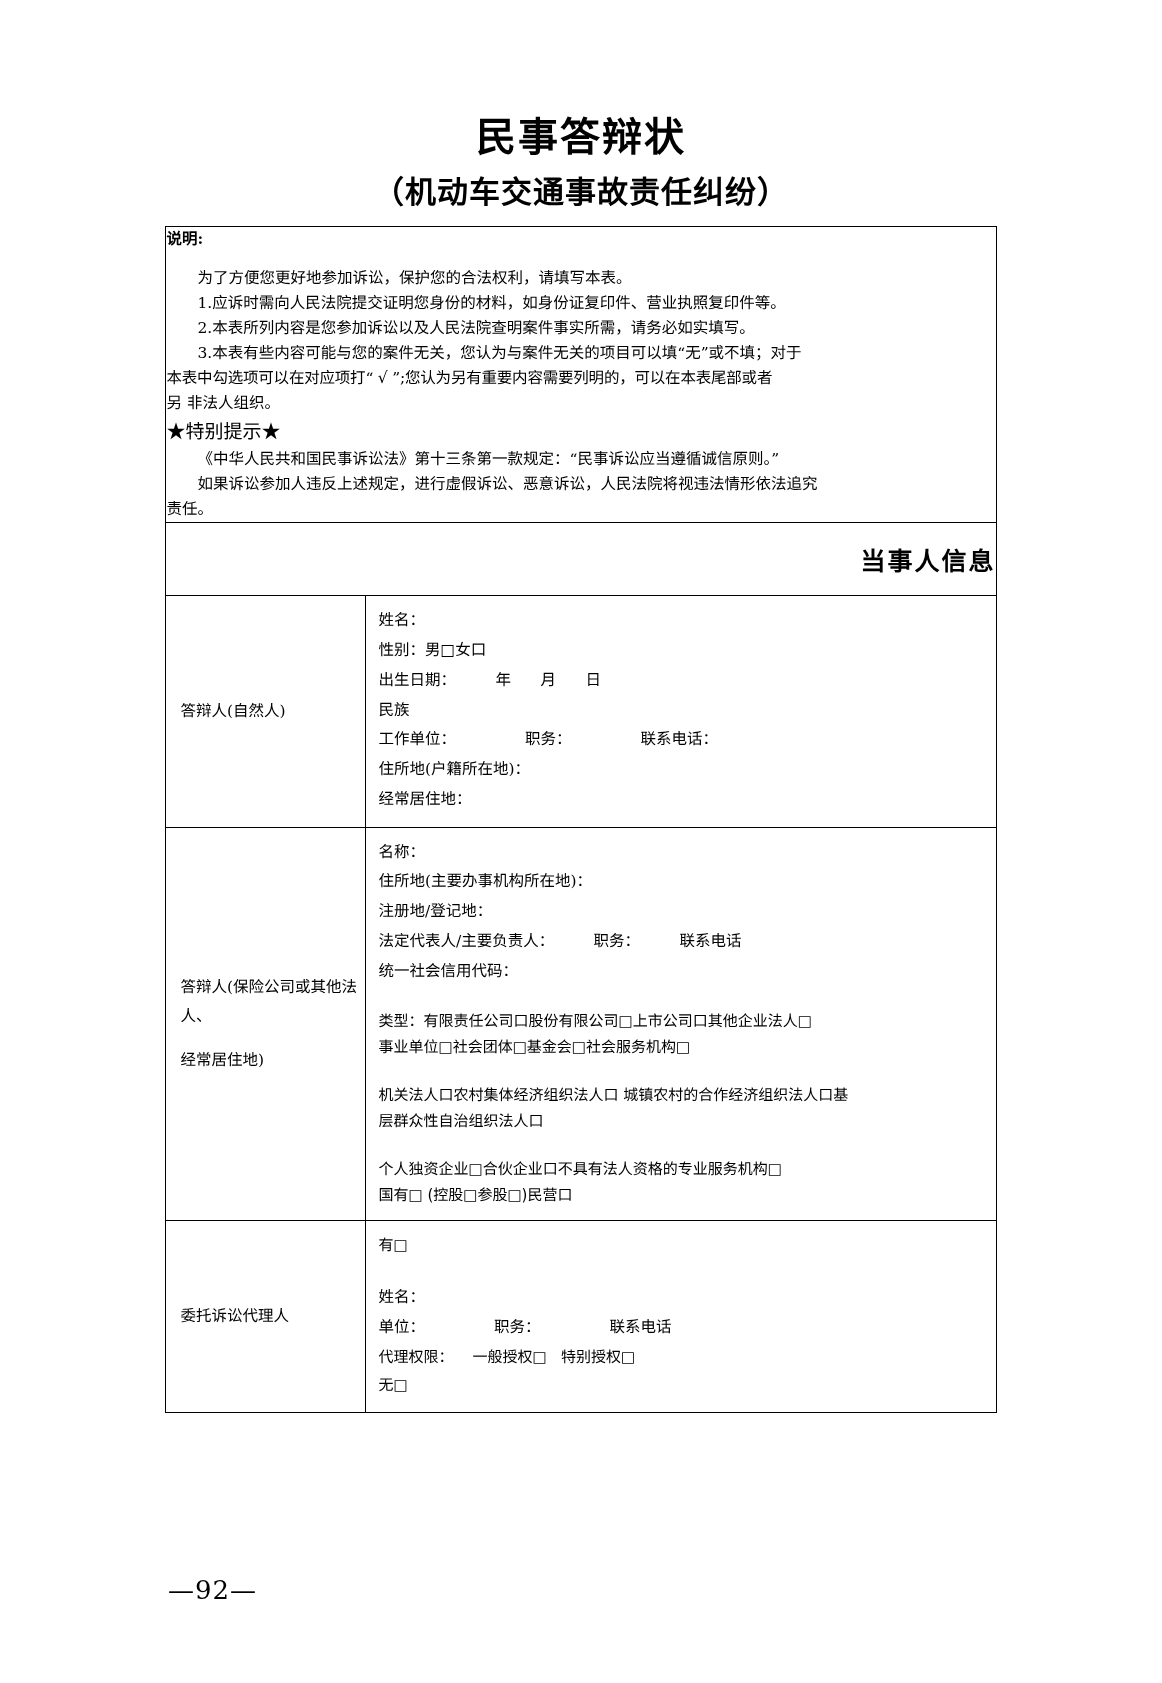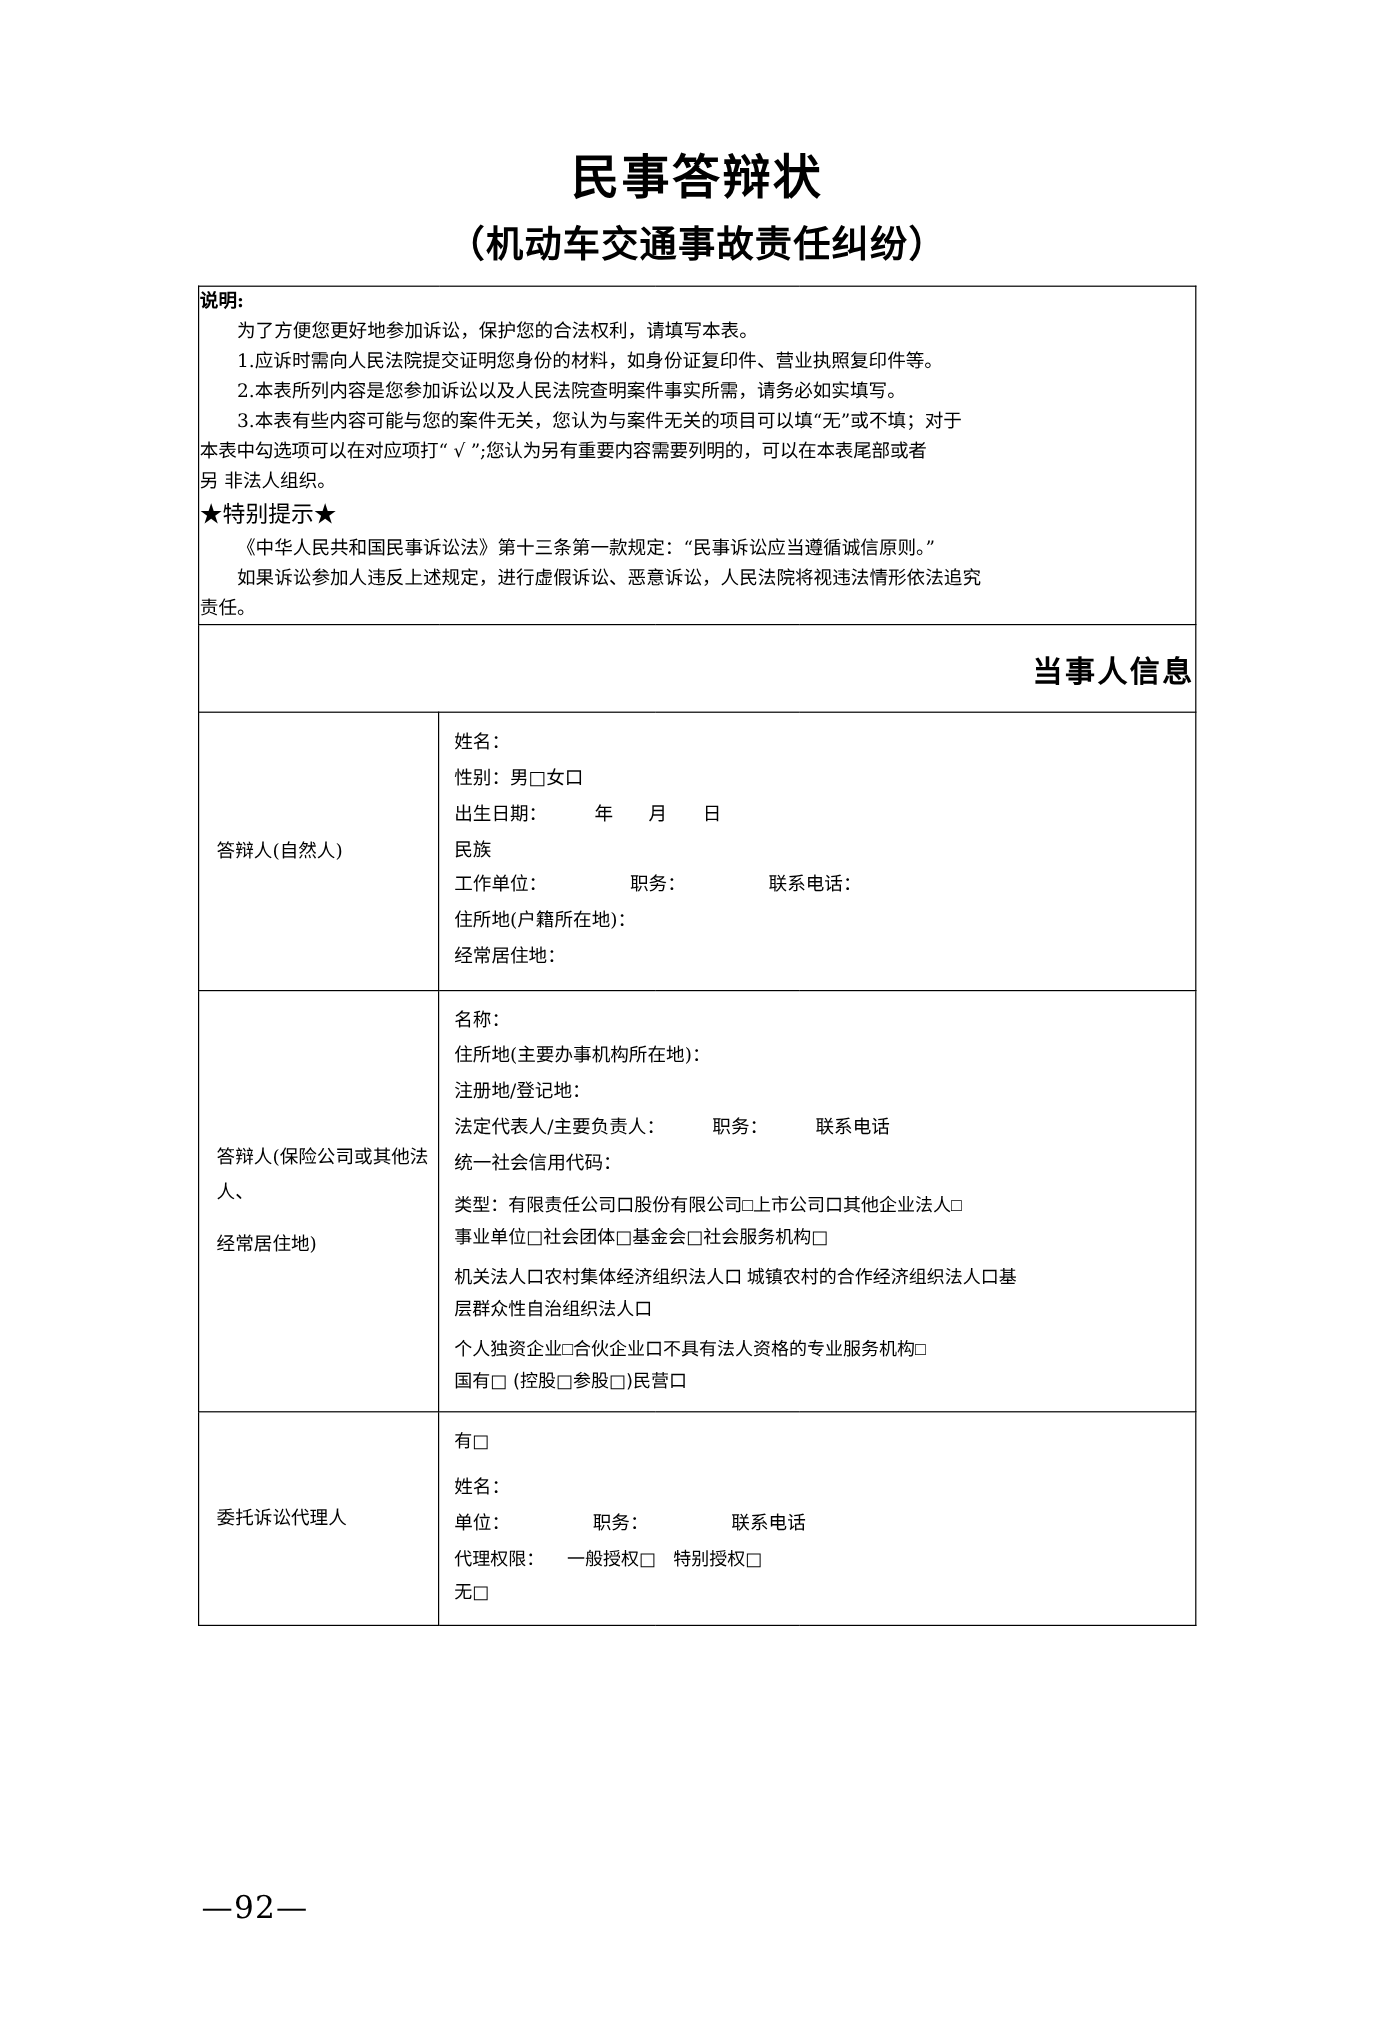--- a/index.html
+++ b/index.html
@@ -13,21 +13,21 @@
     height: 1683px;
     font-family: "DejaVu Serif", "Liberation Serif", serif;
     color: #000000;
     position: relative;
     overflow: hidden;
   }
   .page {
     width: 1162px;
     height: 1683px;
     box-sizing: border-box;
-    padding: 12px;
+    padding: 0;
     position: relative;
   }
 
   
   .title-block {
     text-align: center;
     padding-top: 112px;
   }
   .doc-title {
     font-size: 40px;
@@ -61,21 +61,21 @@
   
   .notes-cell {
     padding: 14px 16px 26px 16px;
     height: 272px;
     box-sizing: border-box;
   }
   .notes-title {
     font-size: 15.5px;
     font-weight: bold;
     line-height: 1.5;
-    margin-bottom: 1px;
+    margin-bottom: 15px;
   }
   .note-line {
     font-size: 15.5px;
     line-height: 1.62;
     text-indent: 2em;
     letter-spacing: 0px;
   }
   .note-line.no-indent {
     text-indent: 0;
   }
@@ -130,22 +130,21 @@
   .field-line {
     line-height: 1.92;
     white-space: pre;
     letter-spacing: 0px;
   }
   .field-line.wrap {
     white-space: normal;
     line-height: 1.7;
   }
   .field-line.gap-top {
-    margin-top: 9px;
-    font-family: Liberation Serif, serif;
+    margin-top: 23px;
   }
   .cb {
     font-family: "DejaVu Sans", "Liberation Sans", sans-serif;
     font-size: 15px;
   }
 
   
   .page-footer {
     position: absolute;
     left: 168px;

